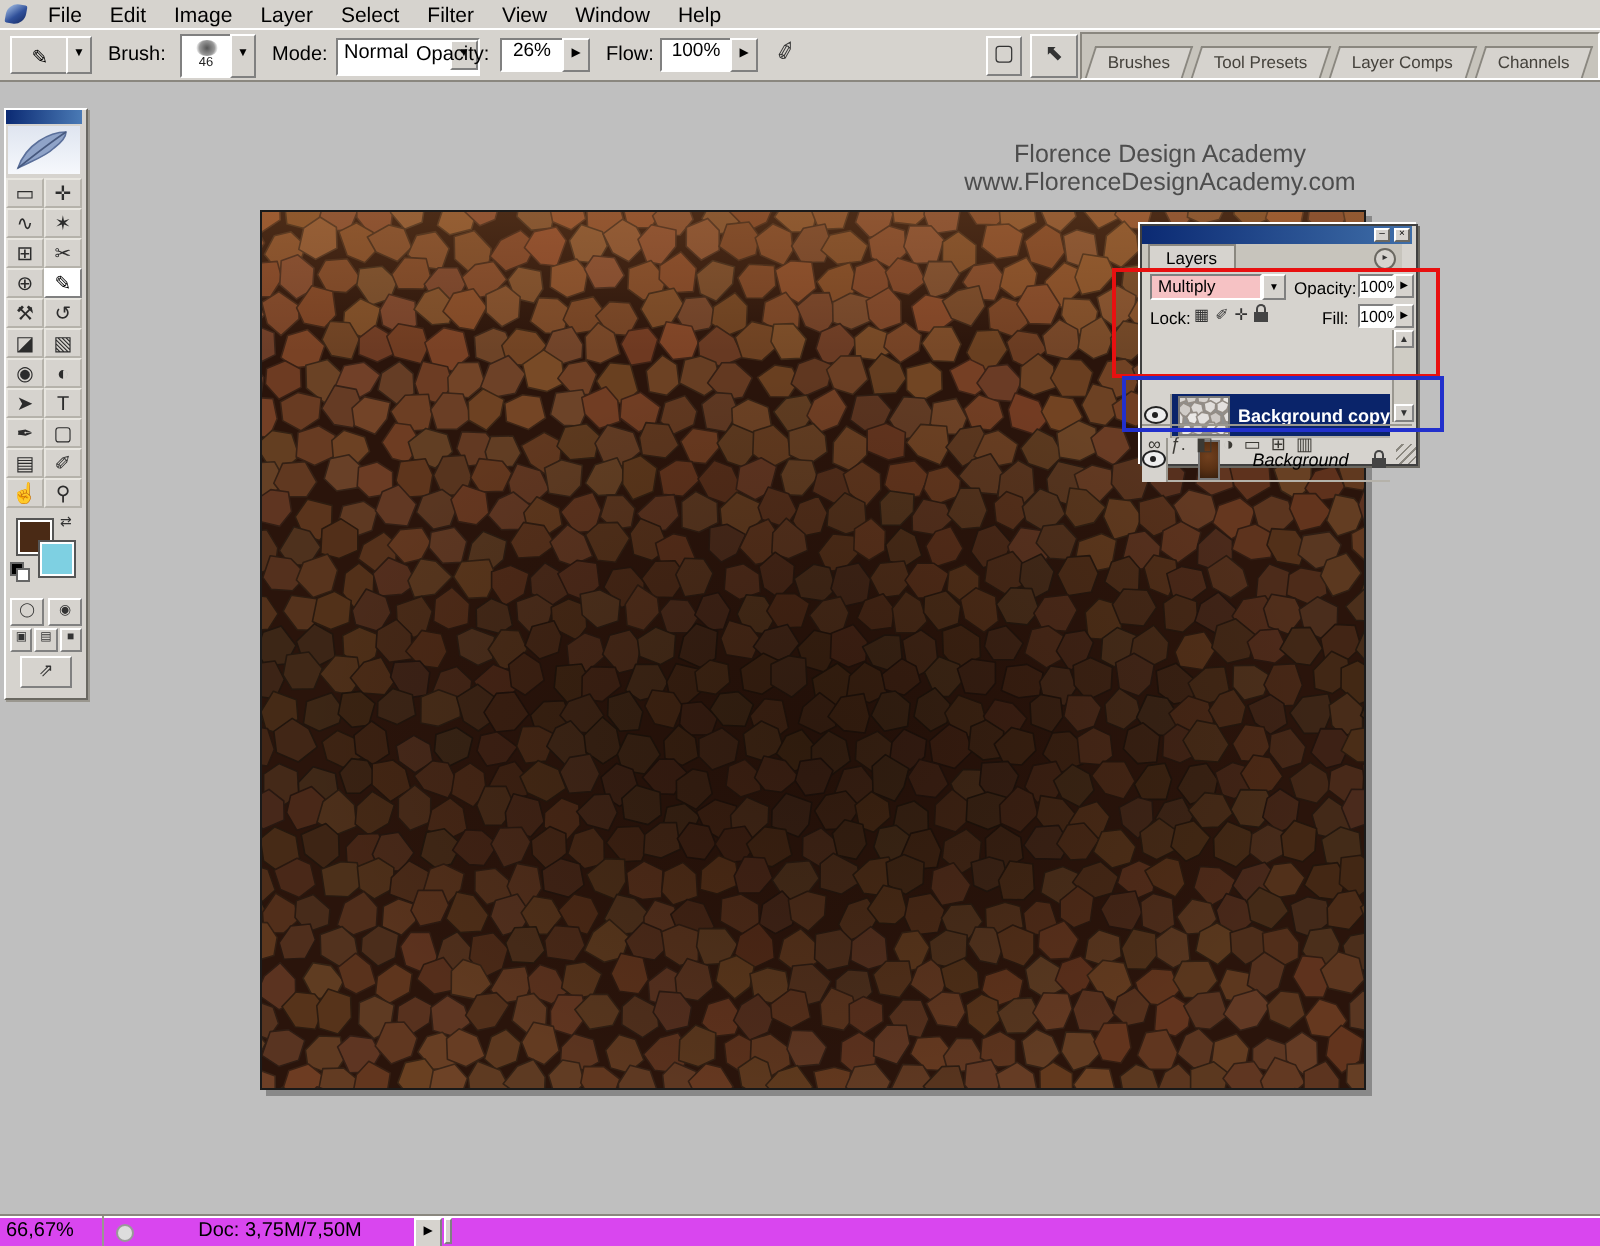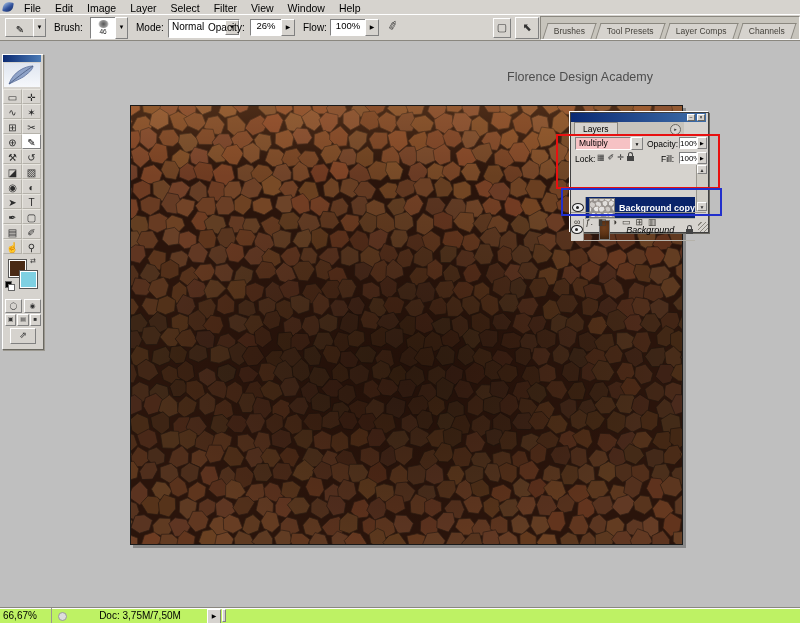--- a/index.html
+++ b/index.html
@@ -87,21 +87,21 @@
 
   
   #layers-panel{left:570px;top:112px;width:137px;height:119px;background:#d6d3ce;
                 border:1px solid #404040;box-shadow:-1px -1px 0 #fff,1px 1px 0 #6a6861;}
   #lp-titlebar{left:0;top:0;width:135px;height:9px;
                background:linear-gradient(90deg,#0b2a73,#3f6ea8);}
   .tb-btn{position:absolute;top:1px;width:8px;height:7px;background:#d6d3ce;
           border:1px solid;border-color:#fff #6a6861 #6a6861 #fff;
           font-size:5px;line-height:5px;text-align:center;color:#000;box-sizing:border-box;}
   #lp-min{right:11px;} #lp-close{right:1px;}
-  #lp-tabrow{left:0;top:9px;width:113px;height:13px;background:#c7c4bc;border-bottom:1px solid #8a877f;}
+  #lp-tabrow{left:0;top:9px;width:130px;height:13px;background:#c7c4bc;border-bottom:1px solid #8a877f;}
   #lp-tab{position:absolute;left:3px;bottom:0;height:12px;padding:0 8px;background:#d6d3ce;
           border:1px solid #8a877f;border-bottom:none;font-size:8.5px;line-height:12px;color:#000;}
   #lp-menu-arrow{position:absolute;right:3px;top:2px;width:9px;height:9px;border:1px solid #6a6861;
                  border-radius:50%;font-size:5px;line-height:8px;text-align:center;color:#333;background:#d6d3ce;}
   #lp-blendrow{left:0;top:23px;width:135px;height:15px;}
   #blend-select{position:absolute;left:4px;top:1px;width:56px;height:13px;background:#f6c2c4;
                 border:1px solid;border-color:#808080 #fff #fff #808080;
                 font-size:8.5px;line-height:11px;padding-left:3px;box-sizing:border-box;}
   #blend-dd{position:absolute;left:60px;top:1px;width:12px;height:13px;font-size:5px;
             text-align:center;line-height:12px;box-sizing:border-box;}
@@ -141,21 +141,21 @@
                 display:flex;align-items:center;padding:0 3px;gap:5px;box-sizing:border-box;}
   #lp-bottombar .bi{font-size:9px;color:#3c3a35;line-height:17px;}
   #lp-grip{position:absolute;right:0;bottom:0;width:10px;height:10px;
            background:repeating-linear-gradient(135deg,#d6d3ce 0 2px,#8a877f 2px 3px);}
 
   
   #red-rect{left:556px;top:134px;width:160px;height:51px;border:2px solid #e81010;z-index:30;}
   #blue-rect{left:561px;top:188px;width:157px;height:24px;border:2px solid #2230cc;z-index:30;}
 
   
-  #status-bar{left:0;top:607px;width:800px;height:16px;background:#bef264;
+  #status-bar{left:0;top:607px;width:800px;height:16px;background:#d946ef;
               border-top:1px solid #8a877f;box-shadow:inset 0 1px 0 #fff;}
   #zoom-box{position:absolute;left:0;top:0;width:52px;height:15px;font-size:10px;
             line-height:15px;padding-left:3px;color:#000;border-right:1px solid #9a978f;box-sizing:border-box;}
   #status-clock{position:absolute;left:58px;top:4px;width:7px;height:7px;border:1px solid #999;
                 border-radius:50%;background:#ddd;}
   #doc-info{position:absolute;left:75px;top:0;width:130px;height:15px;font-size:10px;
             line-height:15px;text-align:center;color:#000;}
   #status-dd{position:absolute;left:207px;top:1px;width:12px;height:13px;font-size:6px;
              text-align:center;line-height:12px;}
   #status-sep{position:absolute;left:222px;top:1px;width:4px;height:13px;
@@ -250,20 +250,21 @@
   <div id="screenmode-row" class="abs">
     <div class="sm-btn raised">▣</div>
     <div class="sm-btn raised">▤</div>
     <div class="sm-btn raised">■</div>
   </div>
   <div id="ir-jump" class="abs raised">⇗</div>
 </div>
 
 <div id="watermark" class="abs">
   <div class="l1">Florence Design Academy</div>
+  <div class="l2">www.FlorenceDesignAcademy.com</div>
 </div>
 
 <div id="document" class="abs">
   <svg id="doc-svg" viewBox="0 0 551 438">
       <rect width="551" height="438" fill="#2a140b"></rect>
       <polygon points="-2.5,-20.5 -6.3,-11.9 -15.8,-9.7 -22.3,-19.1 -20.8,-27.6 -9.4,-28.3" fill="hsl(21,50%,33%)" stroke="hsl(21,45%,18%)" stroke-width="0.8" stroke-linejoin="round"></polygon>
       <polygon points="7.0,-4.3 0.9,-7.8 -1.4,-17.9 8.8,-22.3 17.8,-17.5 17.4,-7.7" fill="hsl(23,53%,36%)" stroke="hsl(23,48%,20%)" stroke-width="0.8" stroke-linejoin="round"></polygon>
       <polygon points="35.7,-11.2 27.2,-11.7 21.0,-21.3 25.9,-28.8 38.1,-28.0 40.4,-18.7" fill="hsl(20,47%,33%)" stroke="hsl(20,42%,18%)" stroke-width="0.8" stroke-linejoin="round"></polygon>
       <polygon points="53.5,-8.7 45.0,-8.4 40.3,-21.0 47.5,-28.4 56.9,-24.1 61.0,-16.2" fill="hsl(26,53%,35%)" stroke="hsl(26,48%,19%)" stroke-width="0.8" stroke-linejoin="round"></polygon>
       <polygon points="78.3,-15.7 75.3,-7.1 64.3,-2.8 56.2,-11.5 61.6,-22.4 71.4,-22.7" fill="hsl(24,50%,34%)" stroke="hsl(24,45%,19%)" stroke-width="0.8" stroke-linejoin="round"></polygon>

